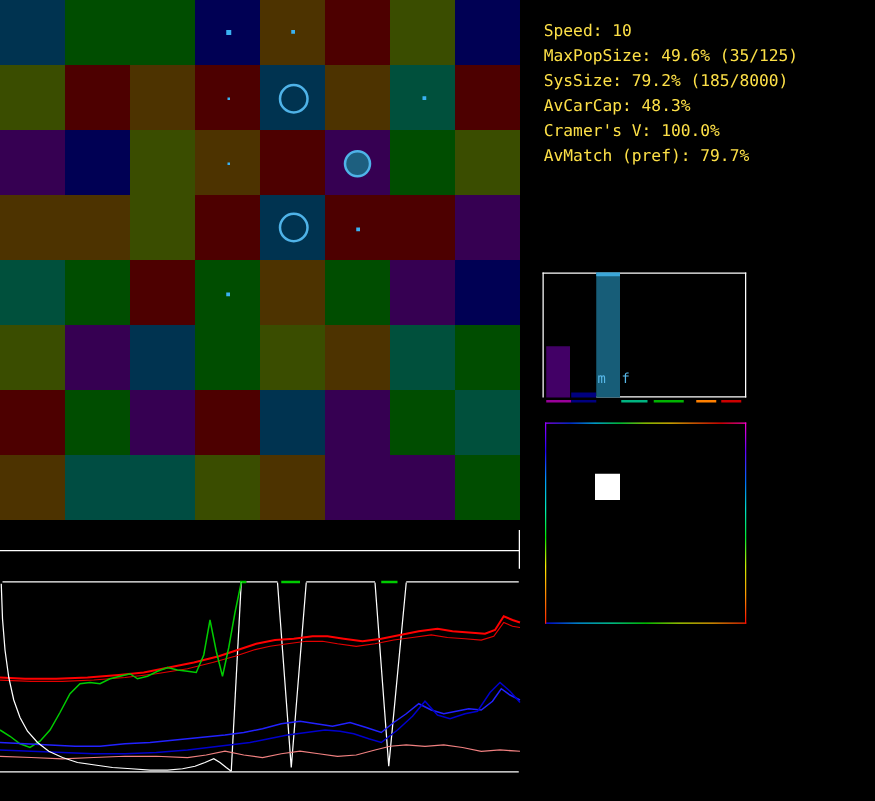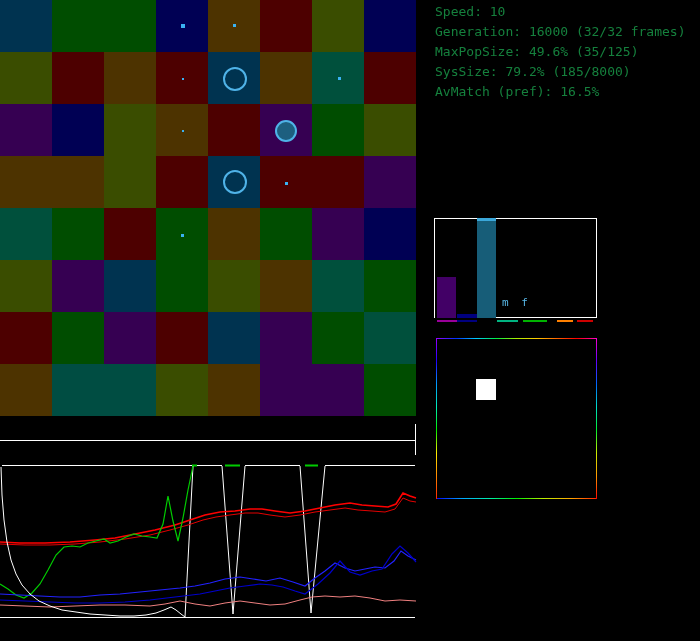--- a/index.html
+++ b/index.html
@@ -6,27 +6,27 @@
   body{
     width:700px;height:641px;background:#000;position:relative;overflow:hidden;
     font-family:"DejaVu Sans Mono","Liberation Mono",monospace;
   }
   .abs{position:absolute;}
   #world-grid{left:0;top:0;width:416px;height:416px;display:grid;
     grid-template-columns:repeat(8,52px);grid-template-rows:repeat(8,52px);}
   .cell{width:52px;height:52px;}
   .dot{position:absolute;}
   .ring{position:absolute;border-radius:50%;box-sizing:border-box;}
-  #stats-panel{left:435px;top:2px;color:#15803d;font-size:13px;}
+  #stats-panel{left:435px;top:16px;color:#fde047;font-size:13px;}
   .stat-line{height:20px;line-height:20px;white-space:pre;}
   #timeline-line{background:#fff;height:1px;}
   #timeline-tick{background:#fff;width:1px;}
   #hist-box .edge{position:absolute;background:#fff;}
   .bar{position:absolute;}
-  #mf-label{position:absolute;font-size:11px;letter-spacing:3px;padding-left:24px;}
+  #mf-label{position:absolute;font-size:11px;letter-spacing:3px;}
   .strip-seg{position:absolute;height:2px;}
   #pref-square .redge{position:absolute;}
   #pref-white{position:absolute;background:#fff;}
   svg{display:block;}
 </style>
 </head>
 <body>
 
 <div class="abs" id="world-grid">
     <div class="cell" style="background: rgb(0, 51, 80);"></div>
@@ -105,24 +105,25 @@
     <div class="ring" style="left: 223px; top: 67px; width: 24px; height: 24px; border: 2px solid rgb(79, 179, 232); background: transparent;"></div>
     <div class="ring" style="left: 275px; top: 120px; width: 22px; height: 22px; border: 2px solid rgb(79, 179, 232); background: rgb(29, 95, 127);"></div>
     <div class="ring" style="left: 223px; top: 170px; width: 24px; height: 24px; border: 2px solid rgb(79, 179, 232); background: transparent;"></div>
   </div>
 
 <div class="abs" id="timeline-line" style="left: 0px; top: 440px; width: 416px;"></div>
 <div class="abs" id="timeline-tick" style="left: 415px; top: 424px; height: 31px;"></div>
 
 <div class="abs" id="stats-panel">
     <div class="stat-line">Speed: 10</div>
-    <div class="stat-line">Generation: 16000 (32/32 frames)</div>
     <div class="stat-line">MaxPopSize: 49.6% (35/125)</div>
     <div class="stat-line">SysSize: 79.2% (185/8000)</div>
-    <div class="stat-line">AvMatch (pref): 16.5%</div>
+    <div class="stat-line">AvCarCap: 48.3%</div>
+    <div class="stat-line">Cramer's V: 100.0%</div>
+    <div class="stat-line">AvMatch (pref): 79.7%</div>
   </div>
 
 <div class="abs" id="hist-box" style="left: 434px; top: 218px; width: 163px; height: 100px;">
     <div class="edge" style="left: 0px; top: 0px; width: 163px; height: 1px; background: rgb(255, 255, 255);"></div>
     <div class="edge" style="left: 0px; top: 0px; width: 1px; height: 100px; background: rgb(255, 255, 255);"></div>
     <div class="edge" style="left: 162px; top: 0px; width: 1px; height: 100px; background: rgb(255, 255, 255);"></div>
     <div class="edge" style="left: 43px; top: 99px; width: 120px; height: 1px; background: rgb(255, 255, 255);"></div>
     <div class="bar" style="left: 3px; top: 59px; width: 19px; height: 41px; background: rgb(66, 0, 102);"></div>
     <div class="bar" style="left: 23px; top: 96px; width: 20px; height: 4px; background: rgb(0, 0, 128);"></div>
     <div class="bar" style="left: 43px; top: 0px; width: 19px; height: 100px; background: rgb(23, 93, 120);"></div>

